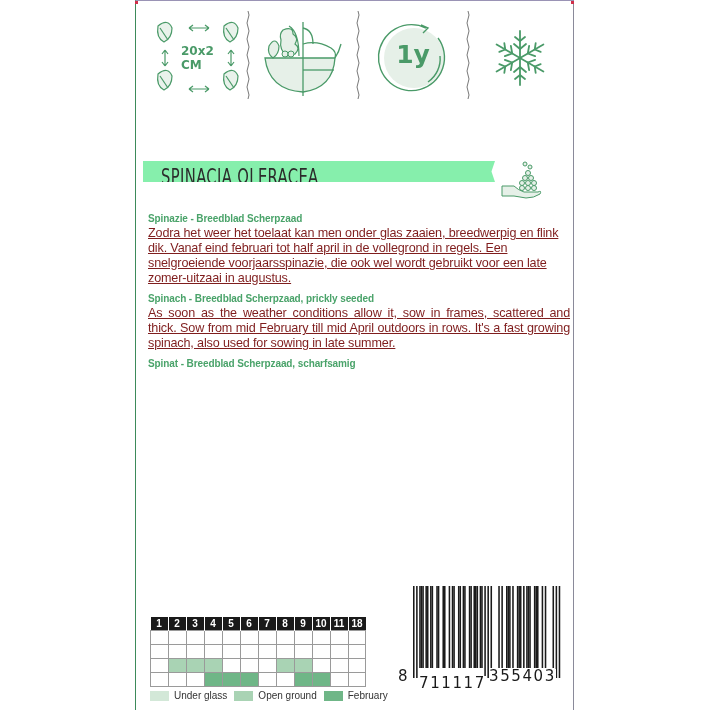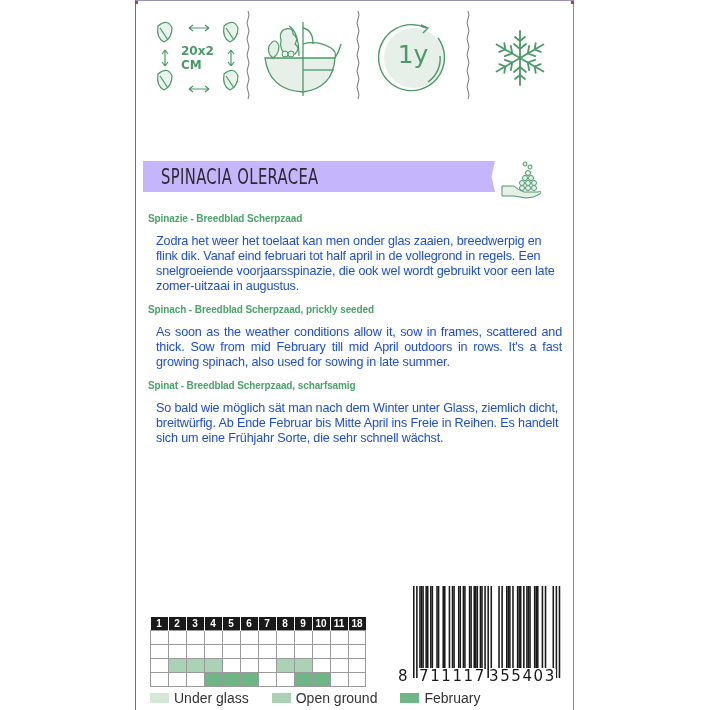--- a/index.html
+++ b/index.html
@@ -17,60 +17,60 @@
   .corner-mark.right { right: -1px; }
 
   
   .icons-row { position: absolute; left: 0; top: 10px; width: 437px; height: 95px; }
   .icon-cell { position: absolute; top: 5px; height: 85px; }
   .divider { position: absolute; top: 0; width: 4px; height: 88px; }
   .spacing-label { position: absolute; color: #4a9a68; font-weight: bold; font-size: 12px; line-height: 14px; text-align: left; }
 
   
   .banner {
-    position: absolute; left: 7px; top: 160px; width: 352px; height: 31px;
-    background: #c4b5fd;
+    position: absolute; left: 7px; top: 160px; width: 352px; height: 21px;
+    background: #86efac;
     clip-path: polygon(0 0, 100% 0, 99% 50%, 100% 100%, 0 100%);
   }
   .banner-title {
     position: absolute; left: 18px; top: 4px;
     font-family: "DejaVu Sans Condensed", "DejaVu Sans", sans-serif;
     font-size: 21px; letter-spacing: 0.5px; color: #2b2b2b;
     transform: scaleX(0.78); transform-origin: left center;
     font-weight: normal;
   }
   .sow-icon { position: absolute; left: 364px; top: 155px; width: 48px; height: 48px; }
 
   
   .sections { position: absolute; left: 12px; top: 210px; width: 422px; }
   .section { margin-bottom: 5px; }
   .section h2 {
     margin: 0; font-family: "Liberation Sans", sans-serif; font-weight: bold;
     font-size: 10px; line-height: 15px; color: #4aa36a; letter-spacing: -0.1px;
   }
   .section p {
-    margin: 8px; font-family: "Liberation Sans", sans-serif;
-    font-size: 12.6px; line-height: 15px; color: #1d4ed8; letter-spacing: -0.15px;
+    margin: 0; font-family: "Liberation Sans", sans-serif;
+    font-size: 12.6px; line-height: 15px; color: #7f1d1d; letter-spacing: -0.15px; text-decoration: underline;
   }
   .section p.justify { text-align: justify; }
 
   
   .calendar { position: absolute; left: 14px; top: 616px; }
   .cal-grid { border-collapse: collapse; }
   .cal-grid td {
     width: 17px; height: 14px; padding: 0; border: 1px solid #9a9a9a;
     box-sizing: border-box;
   }
   .cal-grid th {
     width: 17px; height: 13px; padding: 0; background: #1a1a1a; color: #ffffff;
     font-family: "Liberation Sans", sans-serif; font-size: 10px; font-weight: bold;
     border-right: 1px solid #ffffff; text-align: center; line-height: 13px;
   }
   .cal-grid th:last-child { border-right: none; }
-  .legend { display: flex; margin-top: 3px; font-family: "Liberation Sans", sans-serif; font-size: 14px; color: #333; gap: 16px; }
+  .legend { display: flex; margin-top: 3px; font-family: "Liberation Sans", sans-serif; font-size: 10px; color: #333; }
   .legend .sw { width: 19px; height: 10px; margin-right: 5px; }
   .legend .item { display: flex; align-items: center; margin-right: 7px; }
 
   
   .barcode { position: absolute; left: 262px; top: 585px; width: 165px; height: 100px; }
   .barcode-digits { position: absolute; font-family: "DejaVu Sans", sans-serif; font-size: 15px; color: #1a1a1a; background: #fff; line-height: 15px; }
 </style>
 </head>
 <body>
 
@@ -127,21 +127,21 @@
       <path d="M2 0 Q4 4 2 8 Q0 12 2 16 Q4 20 2 24 Q0 28 2 32 Q4 36 2 40 Q0 44 2 48 Q4 52 2 56 Q0 60 2 64 Q4 68 2 72 Q0 76 2 80 Q4 84 2 88" fill="none" stroke="#555" stroke-width="0.8"></path>
     </svg>
 
     <div class="icon-cell" style="left:236px; width:80px;">
       <svg width="80" height="85" viewBox="0 0 80 85">
         <circle cx="42" cy="42" r="30" fill="#e6f0e8"></circle>
         <path d="M54 12 A33 33 0 1 0 66 22" fill="none" stroke="#4a9a68" stroke-width="1.4"></path>
         <path d="M68 40 A28 28 0 0 1 56 66" fill="none" stroke="#4a9a68" stroke-width="1.4"></path>
         <path d="M49 9 L56 12 L51 17" fill="none" stroke="#4a9a68" stroke-width="1.4"></path>
       </svg>
-      <div style="position:absolute; left:20px; top:24px; width:42px; text-align:center; font-family:'DejaVu Sans',sans-serif; font-weight:normal; font-size:25px; color:#4a9a68;">1y</div>
+      <div style="position:absolute; left:20px; top:24px; width:42px; text-align:center; font-family:'DejaVu Sans',sans-serif; font-weight:bold; font-size:25px; color:#4a9a68;">1y</div>
     </div>
 
     <svg class="divider" style="left:330px;" viewBox="0 0 4 88">
       <path d="M2 0 Q4 4 2 8 Q0 12 2 16 Q4 20 2 24 Q0 28 2 32 Q4 36 2 40 Q0 44 2 48 Q4 52 2 56 Q0 60 2 64 Q4 68 2 72 Q0 76 2 80 Q4 84 2 88" fill="none" stroke="#555" stroke-width="0.8"></path>
     </svg>
 
     <div class="icon-cell" style="left:354px; width:60px;">
       <svg width="60" height="80" viewBox="-30 -30 60 60" style="margin-top:2px">
         <g stroke="#4a9a68" stroke-width="1.8" fill="none" stroke-linecap="round">
           <g id="arm">
@@ -183,21 +183,20 @@
     <div class="section">
       <h2>Spinazie - Breedblad Scherpzaad</h2>
       <p>Zodra het weer het toelaat kan men onder glas zaaien, breedwerpig en flink dik. Vanaf eind februari tot half april in de vollegrond in regels. Een snelgroeiende voorjaarsspinazie, die ook wel wordt gebruikt voor een late zomer-uitzaai in augustus.</p>
     </div>
     <div class="section">
       <h2>Spinach - Breedblad Scherpzaad, prickly seeded</h2>
       <p class="justify">As soon as the weather conditions allow it, sow in frames, scattered and thick. Sow from mid February till mid April outdoors in rows. It's a fast growing spinach, also used for sowing in late summer.</p>
     </div>
     <div class="section">
       <h2>Spinat - Breedblad Scherpzaad, scharfsamig</h2>
-      <p>So bald wie möglich sät man nach dem Winter unter Glass, ziemlich dicht, breitwürfig. Ab Ende Februar bis Mitte April ins Freie in Reihen. Es handelt sich um eine Frühjahr Sorte, die sehr schnell wächst.</p>
     </div>
   </div>
 
   <div class="calendar">
     <table class="cal-grid" id="cal-grid">
       <thead>
           <tr id="cal-head">
             <th>1</th>
             <th>2</th>
             <th>3</th>
@@ -335,16 +334,16 @@
         <rect x="135.90" y="0" width="1.55" height="82" fill="#1a1a1a"></rect>
         <rect x="137.45" y="0" width="1.55" height="82" fill="#1a1a1a"></rect>
         <rect x="139.00" y="0" width="1.55" height="82" fill="#1a1a1a"></rect>
         <rect x="143.65" y="0" width="1.55" height="82" fill="#1a1a1a"></rect>
         <rect x="146.75" y="0" width="1.55" height="82" fill="#1a1a1a"></rect>
         <rect x="154.50" y="0" width="1.55" height="82" fill="#1a1a1a"></rect>
         <rect x="157.60" y="0" width="1.55" height="92" fill="#1a1a1a"></rect>
         <rect x="160.70" y="0" width="1.55" height="92" fill="#1a1a1a"></rect>
       </svg>
     <div class="barcode-digits" style="left:0; top:83px;">8</div>
-    <div class="barcode-digits" style="left:21px; top:83px; letter-spacing:1.6px;">711117</div>
+    <div class="barcode-digits" style="left:21px; top:90px; letter-spacing:1.6px;">711117</div>
     <div class="barcode-digits" style="left:91px; top:83px; letter-spacing:1.6px;">355403</div>
   </div>
 </div>
 
 </body></html>

